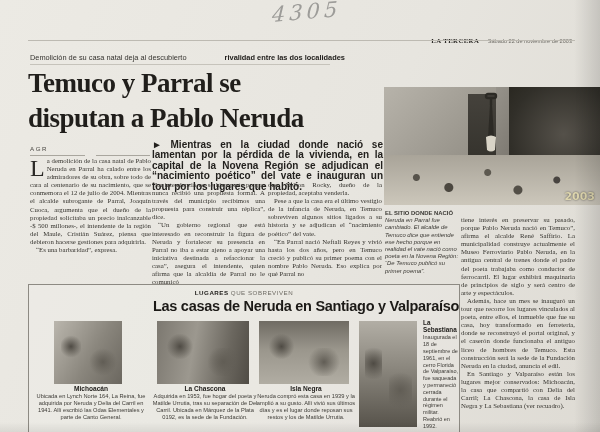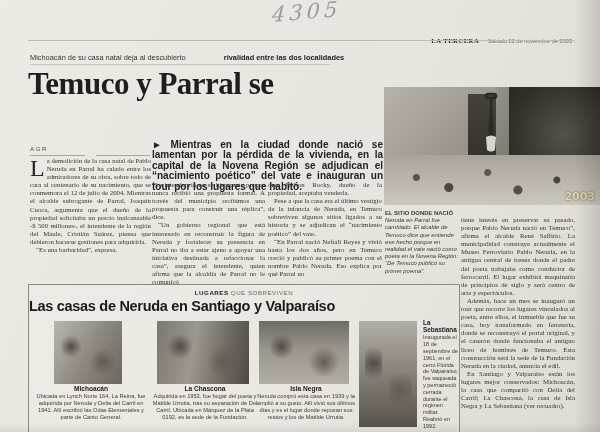--- a/index.html
+++ b/index.html
@@ -16,21 +16,21 @@
   .hdr-paper{font-family:"Liberation Serif",serif;font-weight:bold;font-size:6.8px;letter-spacing:.4px;}
   .hdr-date{font-size:5.6px;color:#6e6c66;margin-left:4px;}
   .hdr-rule{position:absolute;left:28px;top:40px;width:547px;height:1px;background:#bdbab2;}
 
   .handwritten{position:absolute;left:272px;top:0px;font-family:"DejaVu Serif",serif;font-style:italic;font-size:21px;color:#9d9c99;transform:rotate(-5deg) skewX(-8deg);letter-spacing:4px;}
 
   .kicker{position:absolute;left:30px;top:53px;width:350px;font-size:7.4px;color:#35332f;}
   .kicker b{color:#23211e;margin-left:36px;}
   .kicker-rule{position:absolute;left:30px;top:64px;width:300px;height:1px;background:#c6c3bb;}
 
-  .headline{position:absolute;left:28px;top:66px;width:370px;font-family:"Liberation Serif",serif;font-weight:bold;font-size:31px;line-height:35px;color:#201e1b;letter-spacing:-0.5px;}
+  .headline{position:absolute;left:28px;top:66px;width:370px;font-family:"Liberation Serif",serif;font-weight:bold;font-size:27px;line-height:35px;color:#201e1b;letter-spacing:-0.5px;}
 
   .byline{position:absolute;left:30px;top:145px;font-size:6.2px;letter-spacing:1.5px;color:#4a4843;}
   .byline-rule1{position:absolute;left:30px;top:155px;width:55px;height:1px;background:#a9a69e;}
   .byline-rule2{position:absolute;left:96px;top:155px;width:54px;height:1px;background:#a9a69e;}
 
   .lead{position:absolute;left:152px;top:140px;width:231px;font-size:10px;line-height:10.4px;font-weight:bold;text-align:justify;color:#23211e;}
 
   .bodycol{position:absolute;font-family:"Liberation Serif",serif;font-size:6.8px;line-height:8.1px;text-align:justify;color:#36342f;overflow:hidden;}
   .bodycol p{margin:0 0 0 0;text-indent:6px;}
   .bodycol p:first-child{text-indent:0;}
@@ -56,21 +56,21 @@
   .photo-stamp{position:absolute;right:5px;bottom:2px;font-weight:bold;font-size:11px;color:#ded6ae;text-shadow:0 0 2px rgba(0,0,0,.6);font-family:"DejaVu Sans",sans-serif;}
 
   .photo-caption{position:absolute;left:385px;top:210px;width:74px;font-size:5.9px;line-height:7.2px;color:#3b3934;}
   .photo-caption .capb{font-weight:bold;font-style:normal;}
   .photo-caption .capi{font-style:italic;}
 
   
   .box{position:absolute;left:28px;top:284px;width:430px;height:147px;border:1px solid #8d8a83;border-bottom:none;background:rgba(255,255,255,0.12);}
   .box-tag{position:absolute;left:0;top:4px;width:100%;text-align:center;font-size:6.2px;letter-spacing:.5px;color:#6e6b64;}
   .box-tag b{color:#23211e;}
-  .box-title{position:absolute;left:0;top:13px;width:100%;text-align:left;font-weight:bold;font-size:14.5px;letter-spacing:-0.3px;color:#1c1a17;}
+  .box-title{position:absolute;left:0;top:13px;width:100%;text-align:right;font-weight:bold;font-size:14.5px;letter-spacing:-0.3px;color:#1c1a17;}
   .thumb{position:absolute;top:36px;height:63px;background:#8f8b82;overflow:hidden;}
   .thumb-m{left:25px;width:68px;background:linear-gradient(120deg,#bab6ad,#8a867d 55%,#6b675f),radial-gradient(circle at 30% 40%,#d8d4c9 8%,transparent 30%);}
   .thumb-c{left:128px;width:92px;background:linear-gradient(100deg,#7c7870 0%,#9c988f 40%,#6b675f 75%,#504c45 100%);}
   .thumb-i{left:230px;width:90px;background:linear-gradient(to bottom,#6f6b63 0%,#9a968c 45%,#b1ada3 100%);}
   .thumb-s{left:330px;width:58px;height:106px;background:linear-gradient(to bottom,#b2aea5 0%,#8a867d 45%,#57534b 100%);}
   .thumb-blob1{position:absolute;left:10%;top:20%;width:30%;height:40%;background:radial-gradient(circle,#4f4b44 0%,transparent 70%);}
   .thumb-blob2{position:absolute;right:8%;bottom:12%;width:40%;height:45%;background:radial-gradient(circle,#615d55 0%,transparent 70%);}
   .caption-block{position:absolute;top:100px;text-align:center;}
   .cap-m{left:4px;width:116px;}
   .cap-c{left:122px;width:108px;}
@@ -87,25 +87,26 @@
 <div class="page">
 
   <div class="hdr-right">
     <span class="hdr-paper">LA TERCERA</span>
     <span class="hdr-date">Sábado 22 de noviembre de 2003</span>
   </div>
   <div class="hdr-rule"></div>
 
   <div class="handwritten">4305</div>
 
-  <div class="kicker"><span>Michoacán de su casa natal deja al descubierto </span><b>rivalidad entre las dos localidades</b></div>
+  <div class="kicker"><span>Demolición de su casa natal deja al descubierto </span><b>rivalidad entre las dos localidades</b></div>
   <div class="kicker-rule"></div>
 
   <div class="headline">
     <div>Temuco y Parral se</div>
+    <div>disputan a Pablo Neruda</div>
   </div>
 
   <div class="byline">AGR</div>
   <div class="byline-rule1"></div>
   <div class="byline-rule2"></div>
 
   <div class="lead">► Mientras en la ciudad donde nació se lamentan por la pérdida de la vivienda, en la capital de la Novena Región se adjudican el “nacimiento poético” del vate e inauguran un tour por los lugares que habitó.</div>
 
   <div class="photo">
     <div class="ph-wall"></div>

